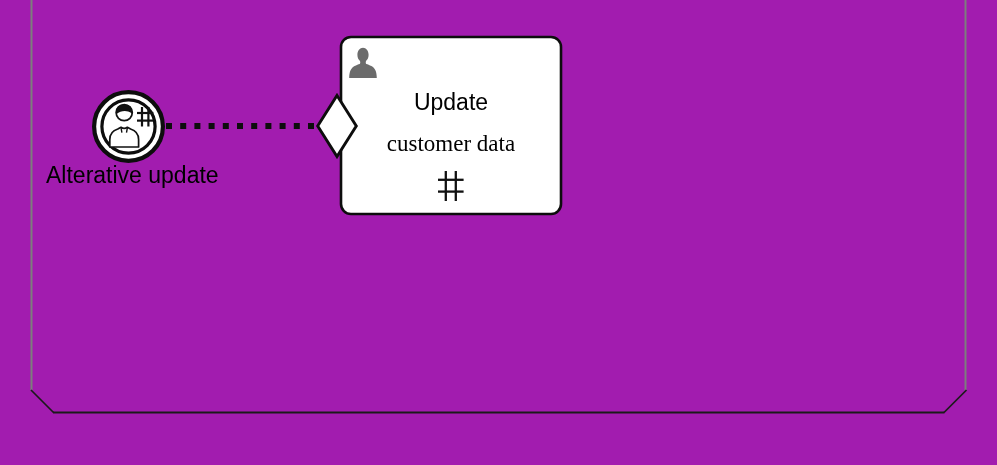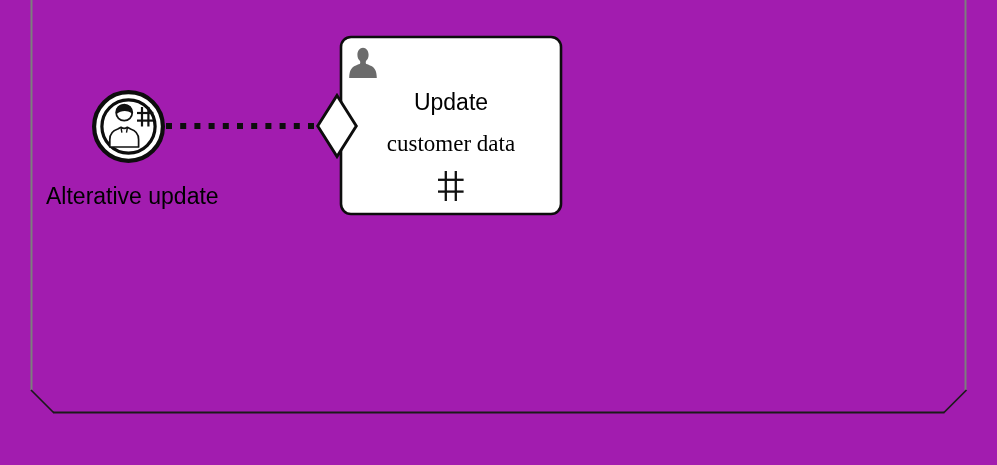--- a/index.html
+++ b/index.html
@@ -27,21 +27,21 @@
     line-height: 27px;
     white-space: nowrap;
   }
   .task-text {
     left: 341px;
     width: 220px;
     text-align: center;
   }
   #task-line1 { top: 89px; }
   #task-line2 { top: 130px; font-family: Liberation Serif, serif; }
-  #event-label { left: 46px; top: 183px; }
+  #event-label { left: 46px; top: 162px; }
 </style>
 </head>
 <body>
 
 <div class="canvas">
 
   <svg class="layer" width="997" height="465" viewBox="0 0 997 465">
 
     <g>
       <line x1="31.5" y1="0" x2="31.5" y2="390.5" stroke="#7d7d7d" stroke-width="2"></line>

